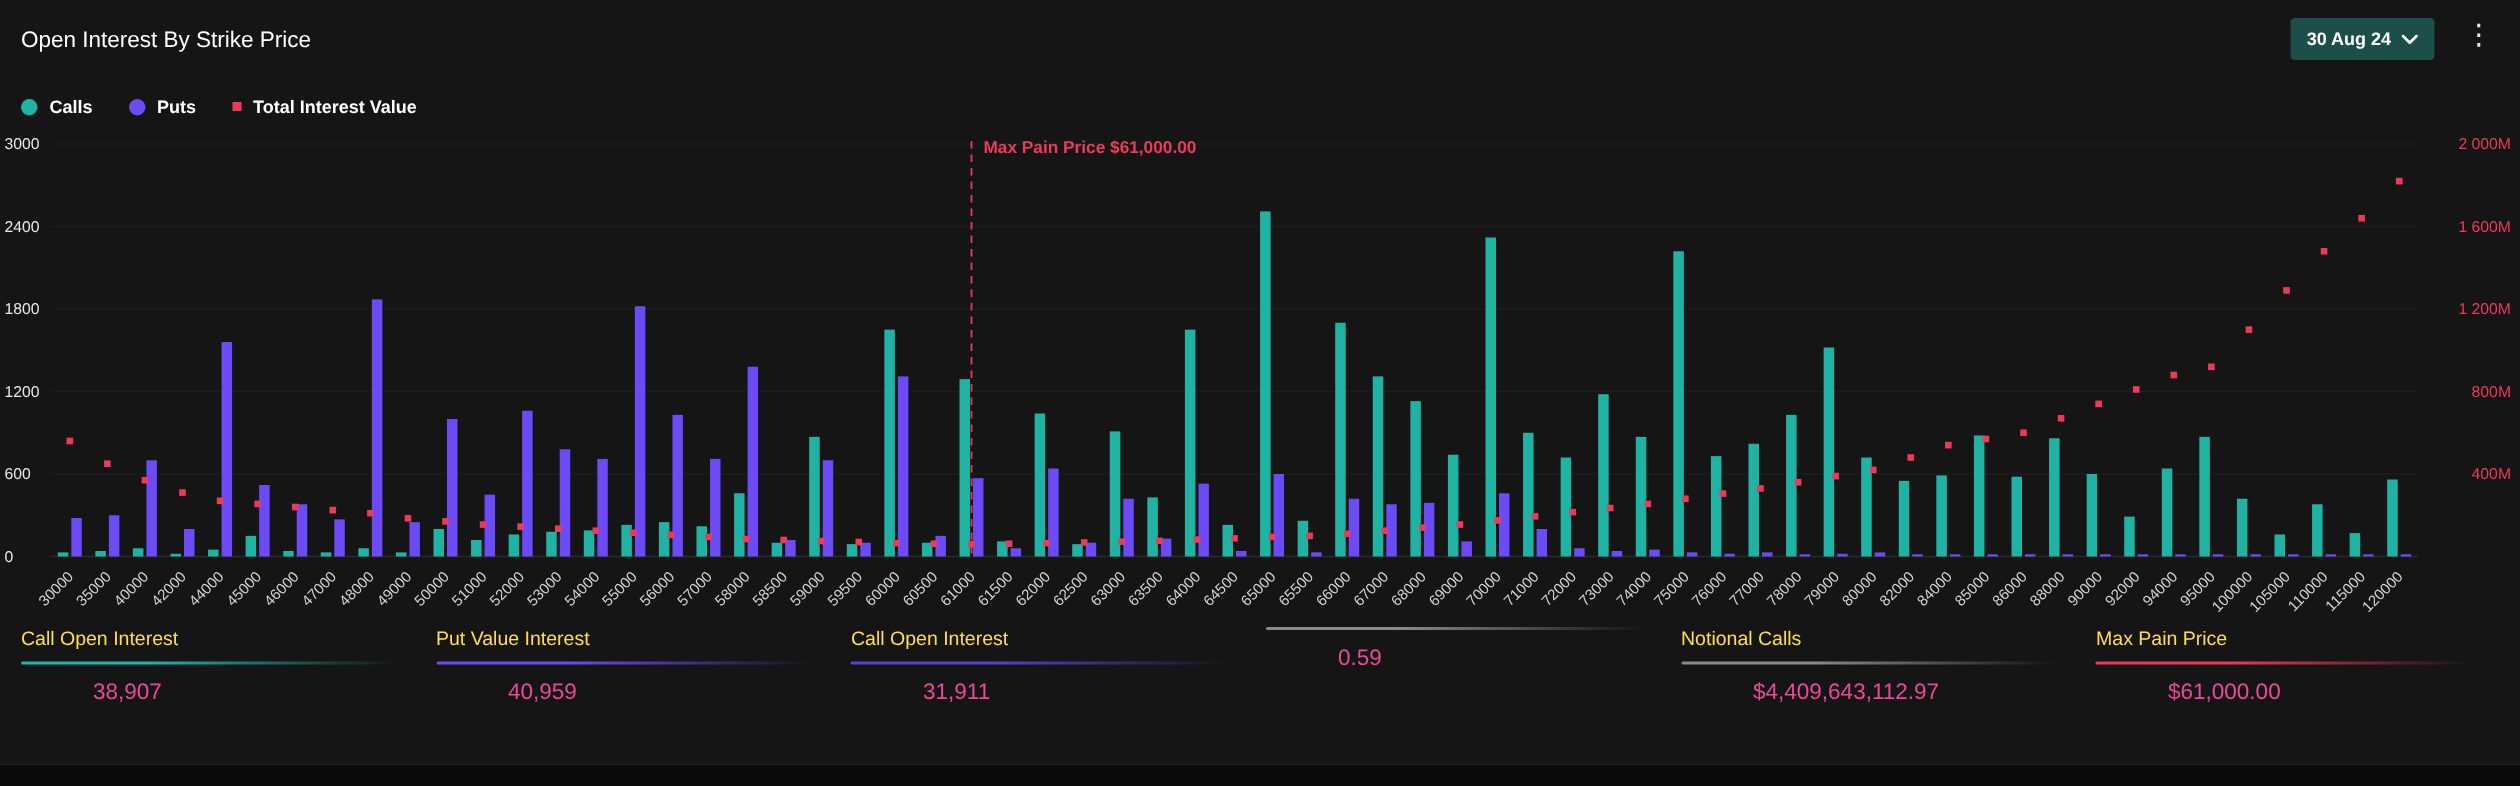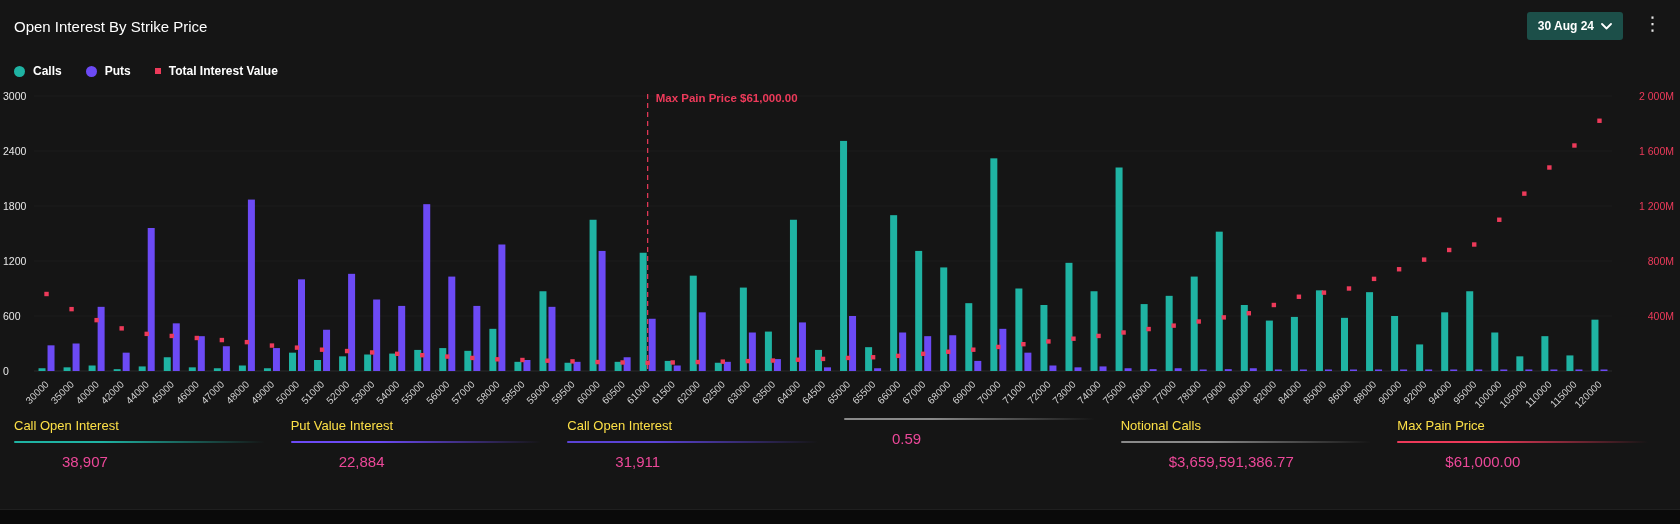--- a/index.html
+++ b/index.html
@@ -345,35 +345,35 @@
 
   <div class="stats" id="stats">
       <div class="stat">
         <div class="stat-label">Call Open Interest</div>
         <div class="stat-line" style="background: linear-gradient(90deg, rgb(31, 179, 163) 0%, rgb(31, 179, 163) 35%, rgba(0, 0, 0, 0) 100%);"></div>
         <div class="stat-value">38,907</div>
       </div>
       <div class="stat">
         <div class="stat-label">Put Value Interest</div>
         <div class="stat-line" style="background: linear-gradient(90deg, rgb(108, 74, 245) 0%, rgb(108, 74, 245) 35%, rgba(0, 0, 0, 0) 100%);"></div>
-        <div class="stat-value">22,884</div>
+        <div class="stat-value">40,959</div>
       </div>
       <div class="stat">
         <div class="stat-label">Call Open Interest</div>
         <div class="stat-line" style="background: linear-gradient(90deg, rgb(91, 67, 214) 0%, rgb(91, 67, 214) 35%, rgba(0, 0, 0, 0) 100%);"></div>
         <div class="stat-value">31,911</div>
       </div>
       <div class="stat">
         <div class="stat-line" style="background: linear-gradient(90deg, rgb(138, 138, 138) 0%, rgb(138, 138, 138) 35%, rgba(0, 0, 0, 0) 100%);"></div>
         <div class="stat-value">0.59</div>
       </div>
       <div class="stat">
         <div class="stat-label">Notional Calls</div>
         <div class="stat-line" style="background: linear-gradient(90deg, rgb(138, 138, 138) 0%, rgb(138, 138, 138) 35%, rgba(0, 0, 0, 0) 100%);"></div>
-        <div class="stat-value">$3,659,591,386.77</div>
+        <div class="stat-value">$4,409,643,112.97</div>
       </div>
       <div class="stat">
         <div class="stat-label">Max Pain Price</div>
         <div class="stat-line" style="background: linear-gradient(90deg, rgb(237, 58, 90) 0%, rgb(237, 58, 90) 35%, rgba(0, 0, 0, 0) 100%);"></div>
         <div class="stat-value">$61,000.00</div>
       </div>
     </div>
 
   <div class="bottom-strip"></div>
 </div>

